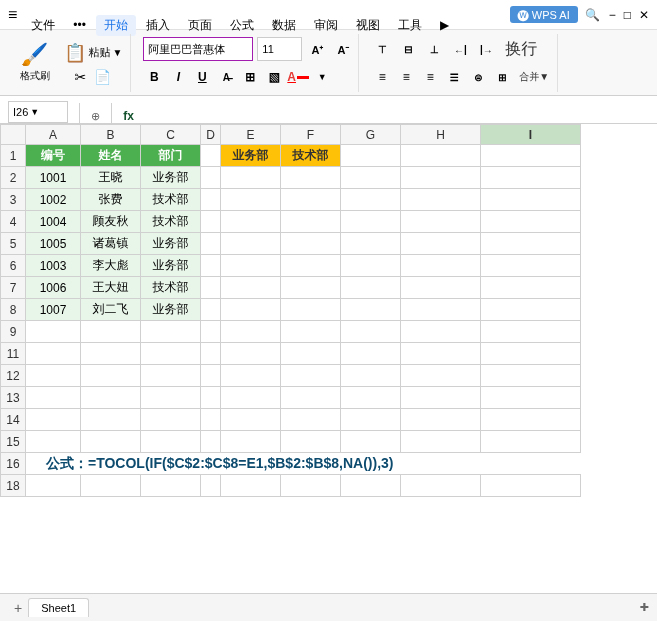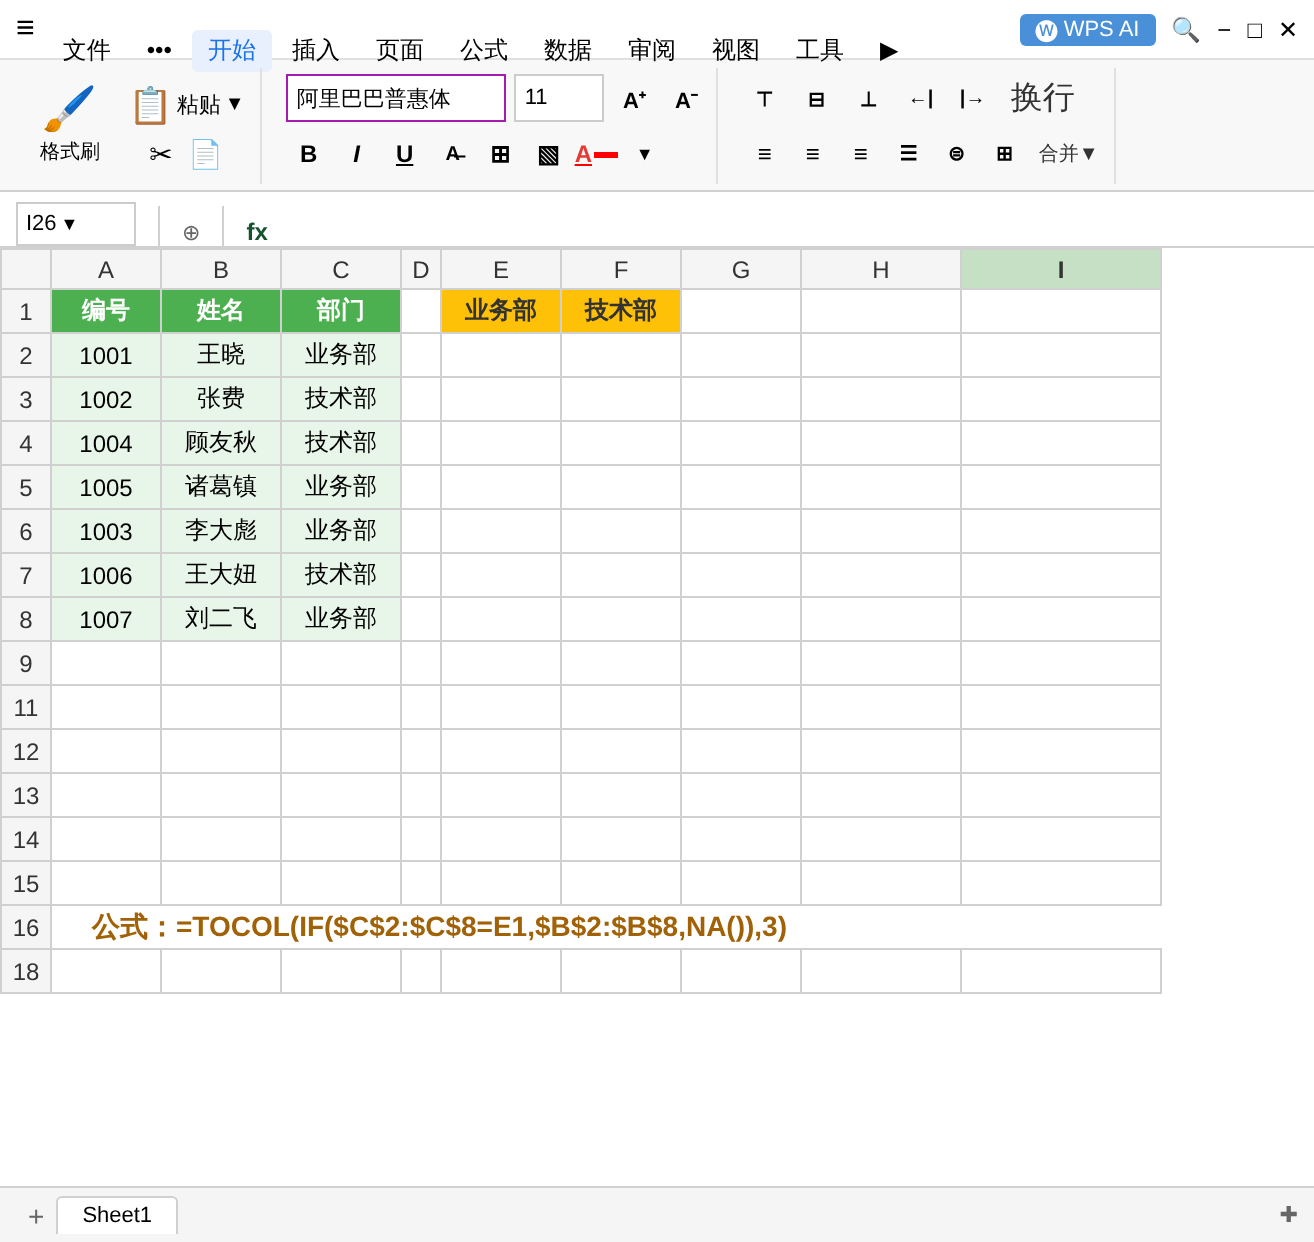--- a/index.html
+++ b/index.html
@@ -184,21 +184,21 @@
     
     .small-btn-row { display: flex; align-items: center; gap: 2px; }
     .small-icon { font-size: 14px; cursor: pointer; padding: 1px 3px; border-radius: 2px; }
 
     .sheet-content-area {
       position: relative;
     }
 
     
     .formula-annotation {
-      color: #a16207;
+      color: #0c4a6e;
       font-weight: bold;
       font-size: 14px;
       padding: 4px 20px;
     }
   </style>
 </head>
 <body>
 
 <div class="title-bar">
   <div class="title-bar-left">

